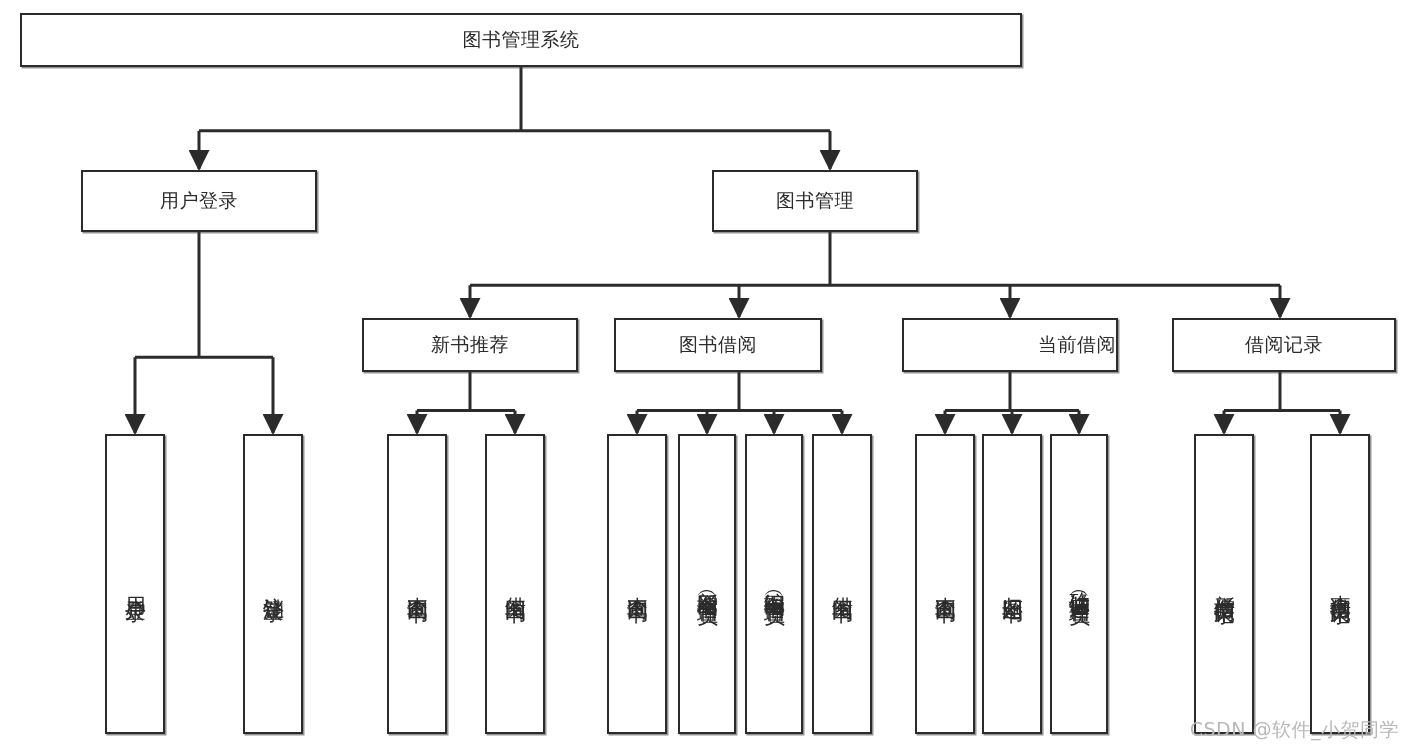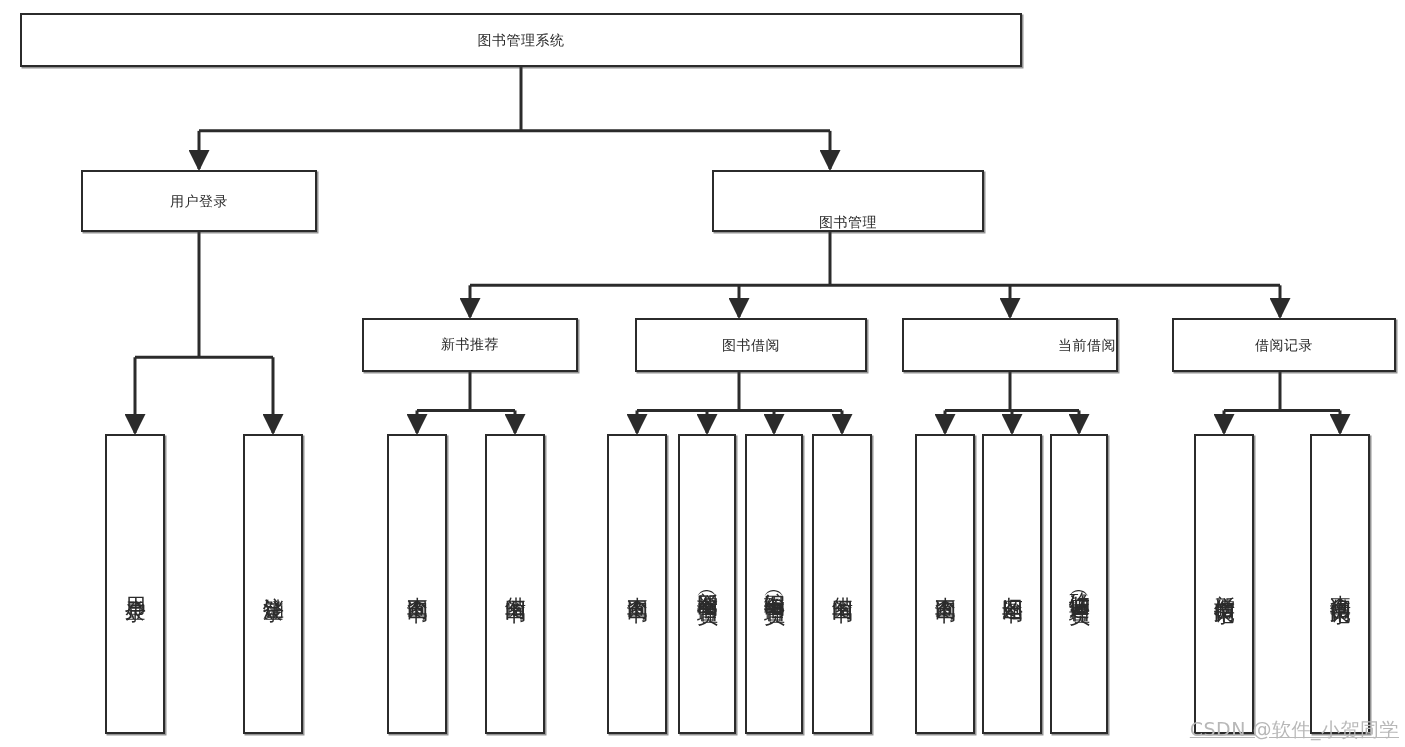--- a/index.html
+++ b/index.html
@@ -29,21 +29,21 @@
     box-sizing: border-box;
     border: 2px solid #2b2b2b;
     background: #ffffff;
     display: flex;
     align-items: center;
     justify-content: center;
     color: #2b2b2b;
     box-shadow: 1.5px 1.5px 0 0 rgba(60,60,60,0.55);
   }
   .node .label {
-    font-size: 14px;
+    font-size: 19px;
     line-height: 1.15;
     letter-spacing: 0.5px;
     white-space: nowrap;
     color: #2b2b2b;
   }
   .node.leaf .label {
     writing-mode: vertical-rl;
     text-orientation: upright;
     font-size: 21px;
     letter-spacing: 2px;
@@ -51,21 +51,20 @@
     white-space: nowrap;
   }
   #watermark {
     position: absolute;
     right: 6px;
     bottom: 4px;
     font-size: 19px;
     color: #b8b8b8;
     white-space: nowrap;
     letter-spacing: 0.5px;
-    text-decoration: underline;
   }
 </style>
 </head>
 <body>
 
 <div id="canvas">
 
   <svg id="edges" viewBox="0 0 1405 747" xmlns="http://www.w3.org/2000/svg">
     <defs>
       <marker id="arrow" viewBox="0 0 10 10" refX="9" refY="5" markerWidth="7" markerHeight="7" orient="auto-start-reverse">
@@ -109,27 +108,27 @@
       </g>
   </svg>
 
   <div id="nodes">
       <div class="node" style="left: 20px; top: 13px; width: 1002px; height: 54px;">
         <span class="label">图书管理系统</span>
       </div>
       <div class="node" style="left: 81px; top: 170px; width: 236px; height: 62px;">
         <span class="label">用户登录</span>
       </div>
-      <div class="node" style="left: 712px; top: 170px; width: 272px; height: 62px; align-items: flex-end;">
+      <div class="node" style="left: 712px; top: 170px; width: 206px; height: 62px;">
         <span class="label">图书管理</span>
       </div>
       <div class="node" style="left: 362px; top: 318px; width: 216px; height: 54px; font-family: Liberation Serif, serif;">
         <span class="label">新书推荐</span>
       </div>
-      <div class="node" style="left: 635px; top: 318px; width: 232px; height: 54px;">
+      <div class="node" style="left: 614px; top: 318px; width: 208px; height: 54px;">
         <span class="label">图书借阅</span>
       </div>
       <div class="node" style="left: 902px; top: 318px; width: 216px; height: 54px; justify-content: flex-end;">
         <span class="label">当前借阅</span>
       </div>
       <div class="node" style="left: 1172px; top: 318px; width: 224px; height: 54px;">
         <span class="label">借阅记录</span>
       </div>
       <div class="node leaf" style="left: 105px; top: 434px; width: 60px; height: 300px;">
         <span class="label">用户登录</span>

